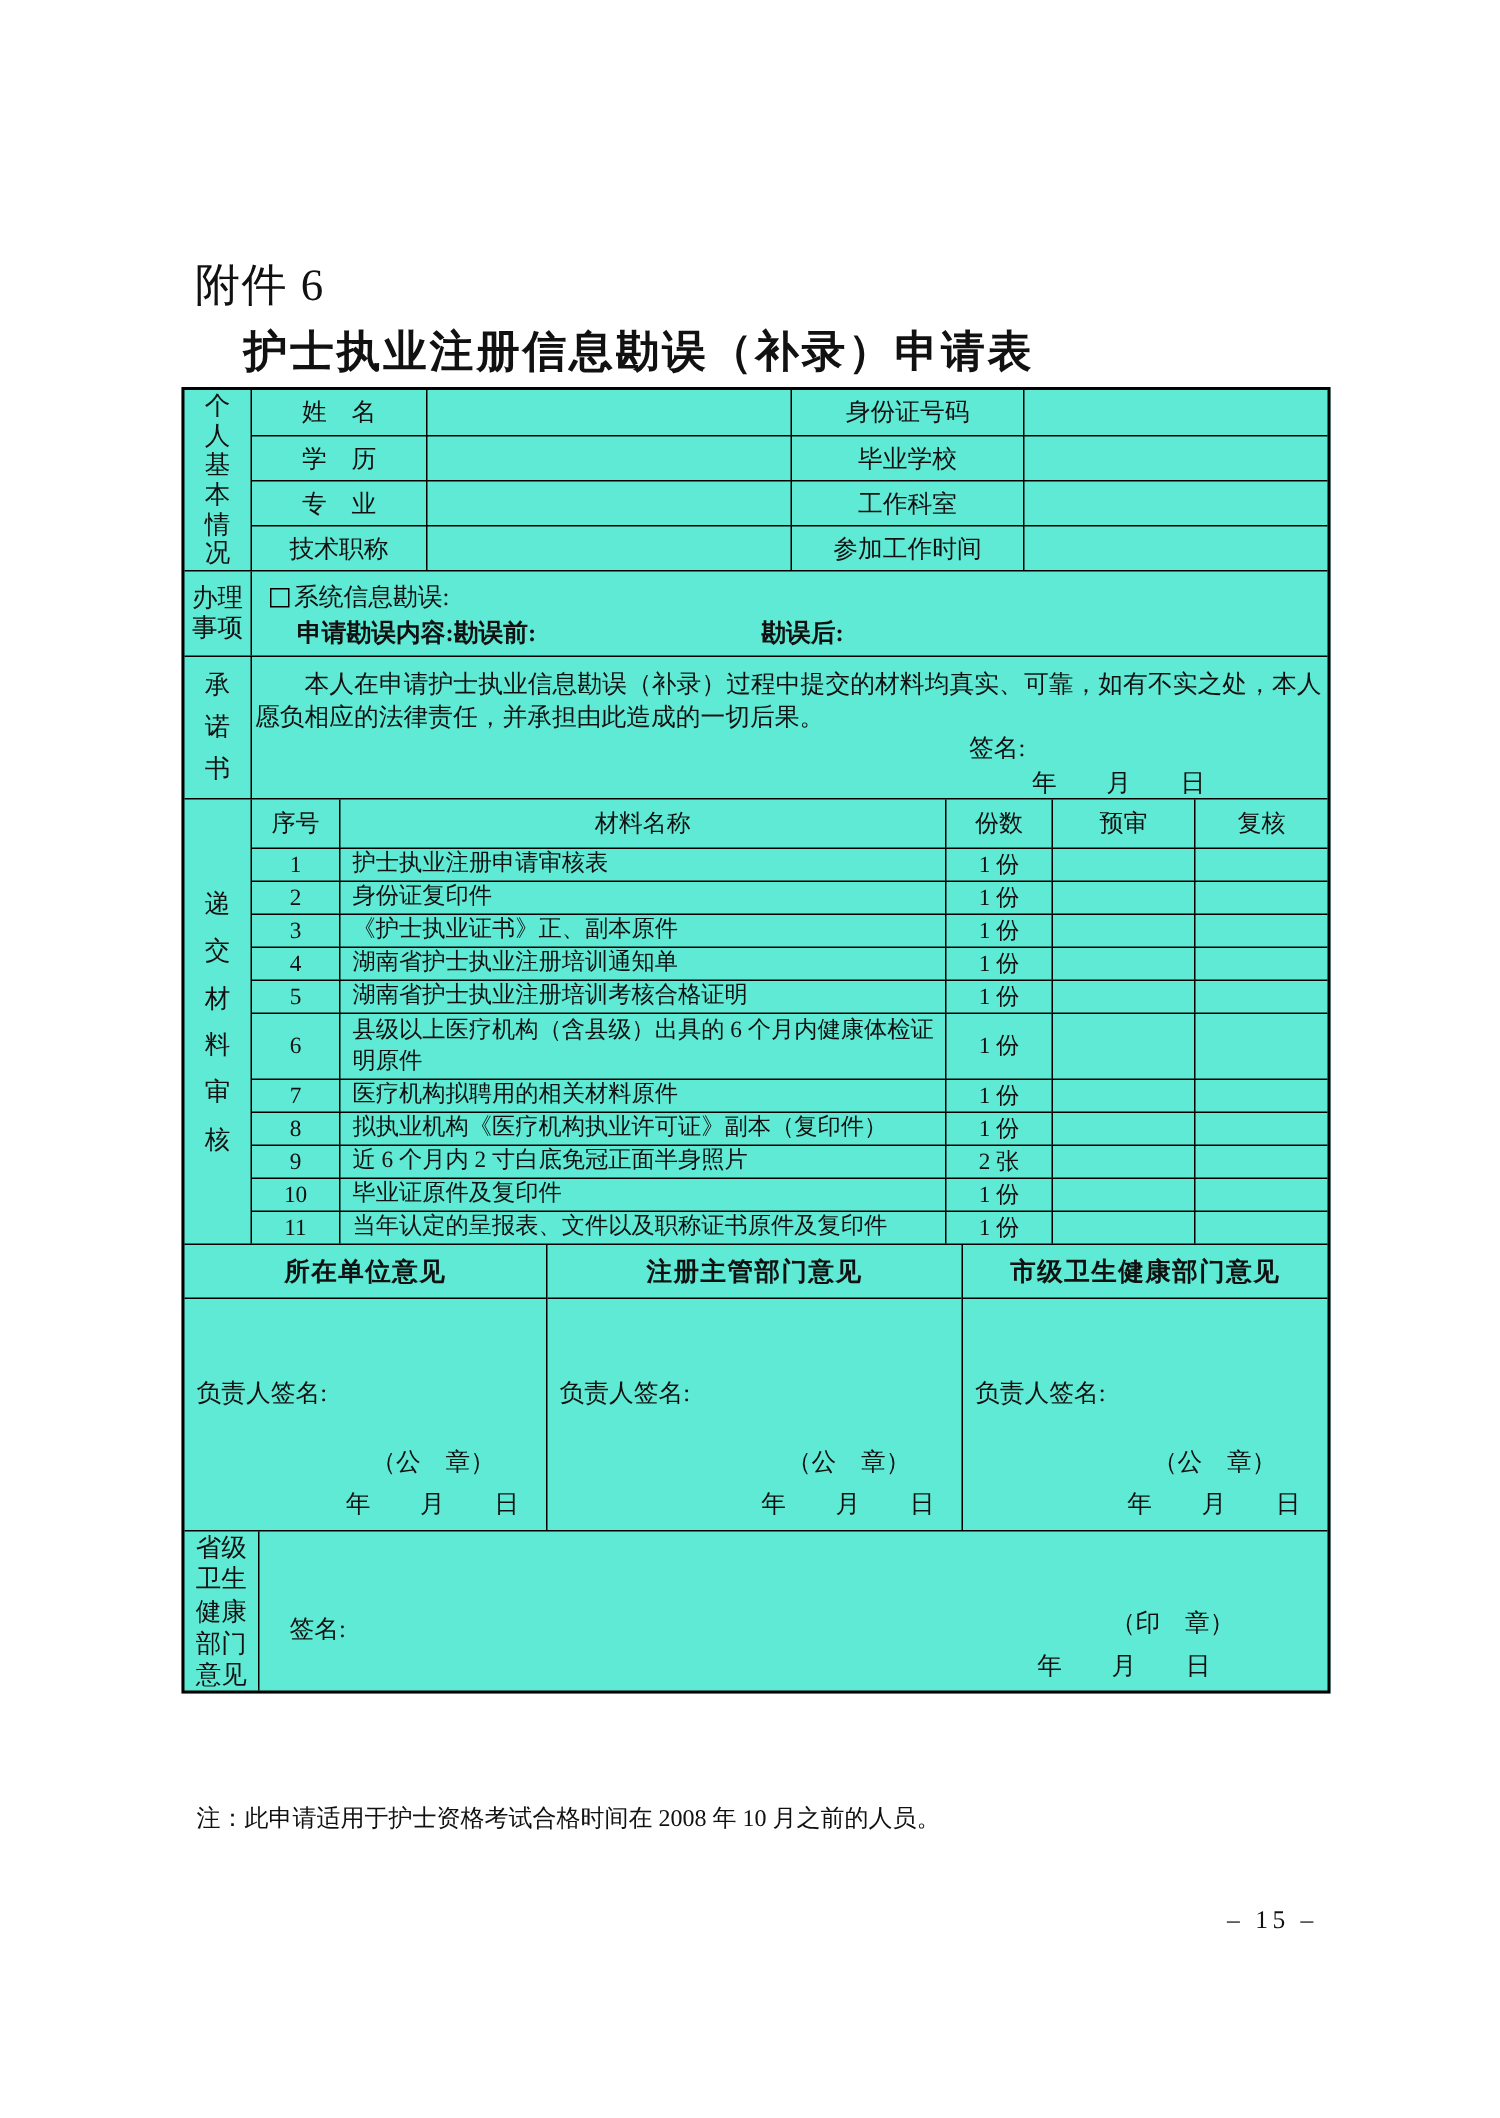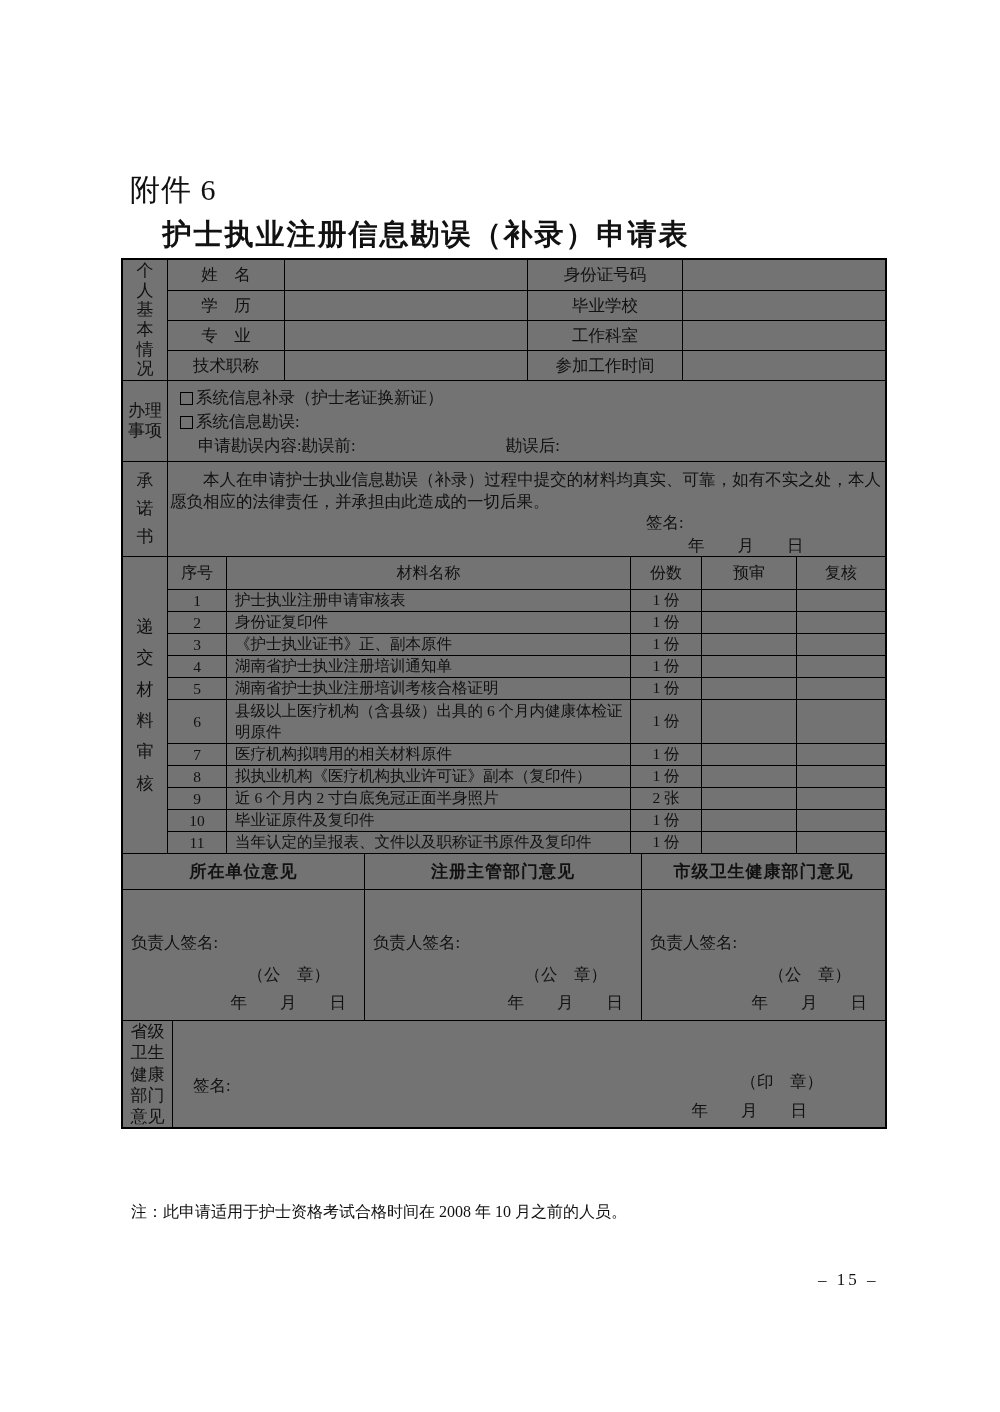--- a/index.html
+++ b/index.html
@@ -3,42 +3,42 @@
 <meta charset="utf-8">
 <style>
   * { margin:0; padding:0; box-sizing:border-box; }
   body { background:#ffffff; font-family:"Liberation Serif","DejaVu Serif",serif; color:#111; }
   .page { position:relative; width:1000px; height:1412px; background:#fff; overflow:hidden; }
 
   .attachment { position:absolute; left:130px; top:170px; font-size:30px; letter-spacing:1px; }
   .title { position:absolute; left:0; top:215px; width:852px; text-align:center;
            font-size:29px; font-weight:bold; letter-spacing:2px; }
 
-  .form { position:absolute; left:121px; top:258px; width:766px; border:2px solid #000; background:#737373; }
+  .form { position:absolute; left:121px; top:258px; width:766px; border:2px solid #000; background:#5eead4; }
 
   .sec { display:flex; align-items:stretch; }
   .sec + .sec { border-top:1px solid #000; }
   .seclabel { width:45px; flex:0 0 45px; border-right:1px solid #000;
               display:flex; align-items:center; justify-content:center; }
   .seclabel.wide { width:50px; flex:0 0 50px; }
   .vtext { width:1.1em; word-break:break-all; text-align:center; font-size:17px; line-height:1.15; }
   .vtext.two { width:2.2em; }
   .content { flex:1 1 auto; min-width:0; }
 
   
   .s1grid { display:grid; grid-template-columns:116px 243px 155px 1fr; grid-auto-rows:30px; }
   .s1grid .c { display:flex; align-items:center; justify-content:center; font-size:16.5px; }
   .s1grid .bl { border-left:1px solid #000; }
   .s1grid .bt { border-top:1px solid #000; }
 
   
   .s2c { padding:5px 0 4px 0; font-size:16.5px; }
   .s2line { display:flex; align-items:center; height:24px; padding-left:12px; }
   .cb { display:inline-block; width:13px; height:13px; border:1.5px solid #000; margin-right:3px; flex:0 0 13px; }
-  .s2line3 { display:flex; align-items:center; height:23px; }
+  .s2line3 { display:flex; align-items:center; height:23px;font-weight:bold; }
   .s2line3 .d1 { margin-left:30px; }
   .s2line3 .d2 { }
   .s2line3 .d3 { margin-left:150px; }
 
   
   .s3c { position:relative; height:94px; font-size:16.5px; }
   .s3para { padding:7px 4px 0 2px; text-indent:2em; line-height:22px; text-align:justify; }
   .cm-sign { position:absolute; left:478px; top:50px; }
   .cm-date { position:absolute; left:520px; top:73px; }
 
@@ -50,26 +50,26 @@
   .mgrid .bl { border-left:1px solid #000; }
   .mgrid .bt { border-top:1px solid #000; }
   .mgrid .mh { font-size:16px; }
   .remark { grid-column:1 / -1; border-top:1px solid #000; padding:2px 6px 3px 4px;
             line-height:21px; font-size:15.5px; text-align:justify; min-height:64px; }
   .remark .ind { display:inline-block; width:14px; }
   .remark b { font-weight:bold; }
 
   
   .opgrid { display:grid; grid-template-columns:241px 277px 1fr; }
-  .opcol { display:flex; flex-direction:column; }
+  .opcol { display:flex; flex-direction:column;gap:24px; }
   .opcol.bl { border-left:1px solid #000; }
   .ophead { height:36px; border-bottom:1px solid #000; display:flex; align-items:center;
             justify-content:center; font-size:17px; font-weight:bold; letter-spacing:1px; }
   .opbody { position:relative; height:130px; font-size:16.5px; }
-  .op-sign { position:absolute; left:8px; top:42px; }
+  .op-sign { position:absolute; left:8px; top:28px; }
   .op-seal { position:absolute; right:34px; bottom:34px; }
   .op-date { position:absolute; right:18px; bottom:6px; }
 
   
   .s6c { position:relative; height:106px; font-size:16.5px; }
   .pv-sign { position:absolute; left:20px; top:54px; }
   .pv-seal { position:absolute; right:62px; top:50px; }
   .pv-date { position:absolute; right:78px; bottom:5px; }
 
   .footnote { position:absolute; left:131px; top:1202px; font-size:16px; }
@@ -110,24 +110,20 @@
         <div class="c bl bt">参加工作时间</div>
         <div class="c bl bt"></div>
       </div>
     </div>
 
     <div class="sec">
       <div class="seclabel">
         <span class="vtext two">办理事项</span>
       </div>
       <div class="content s2c">
-        <div class="s2line">
-          <span class="cb"></span>
-          <span>系统信息补录（护士老证换新证）</span>
-        </div>
         <div class="s2line">
           <span class="cb"></span>
           <span>系统信息勘误:</span>
         </div>
         <div class="s2line3">
           <span class="d1">申请勘误内容:</span>
           <span class="d2">勘误前:</span>
           <span class="d3">勘误后:</span>
         </div>
       </div>

